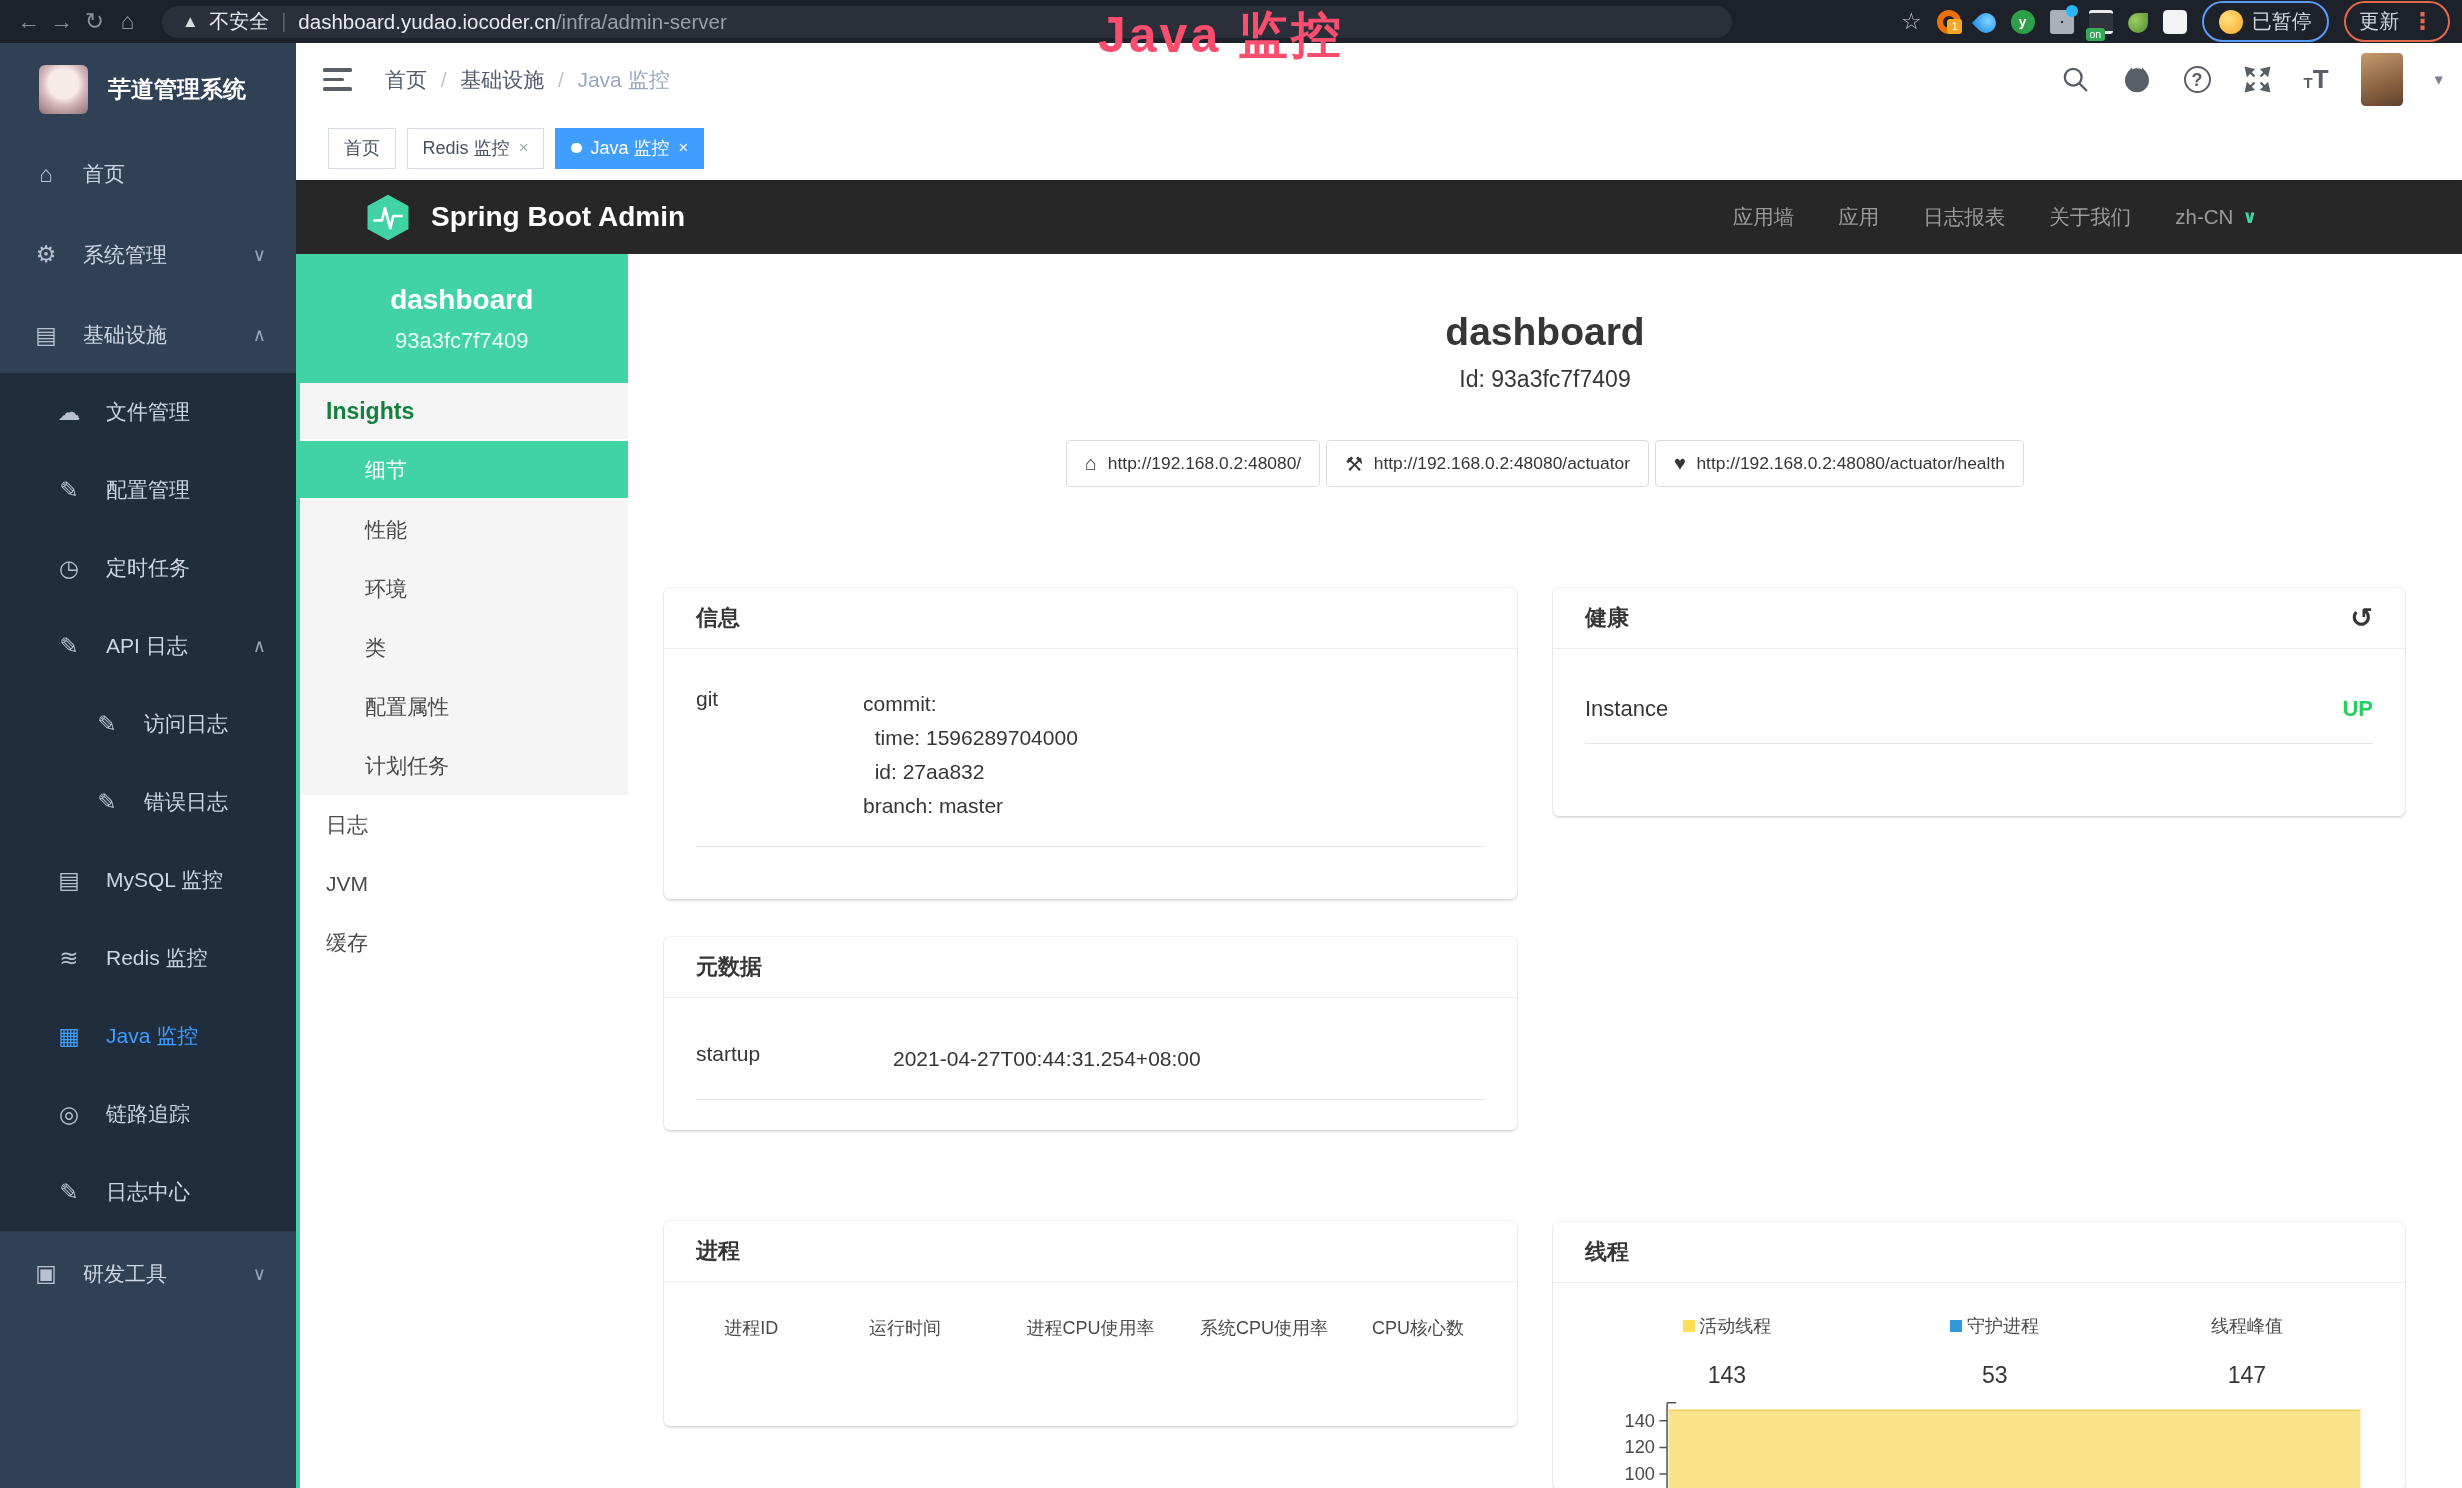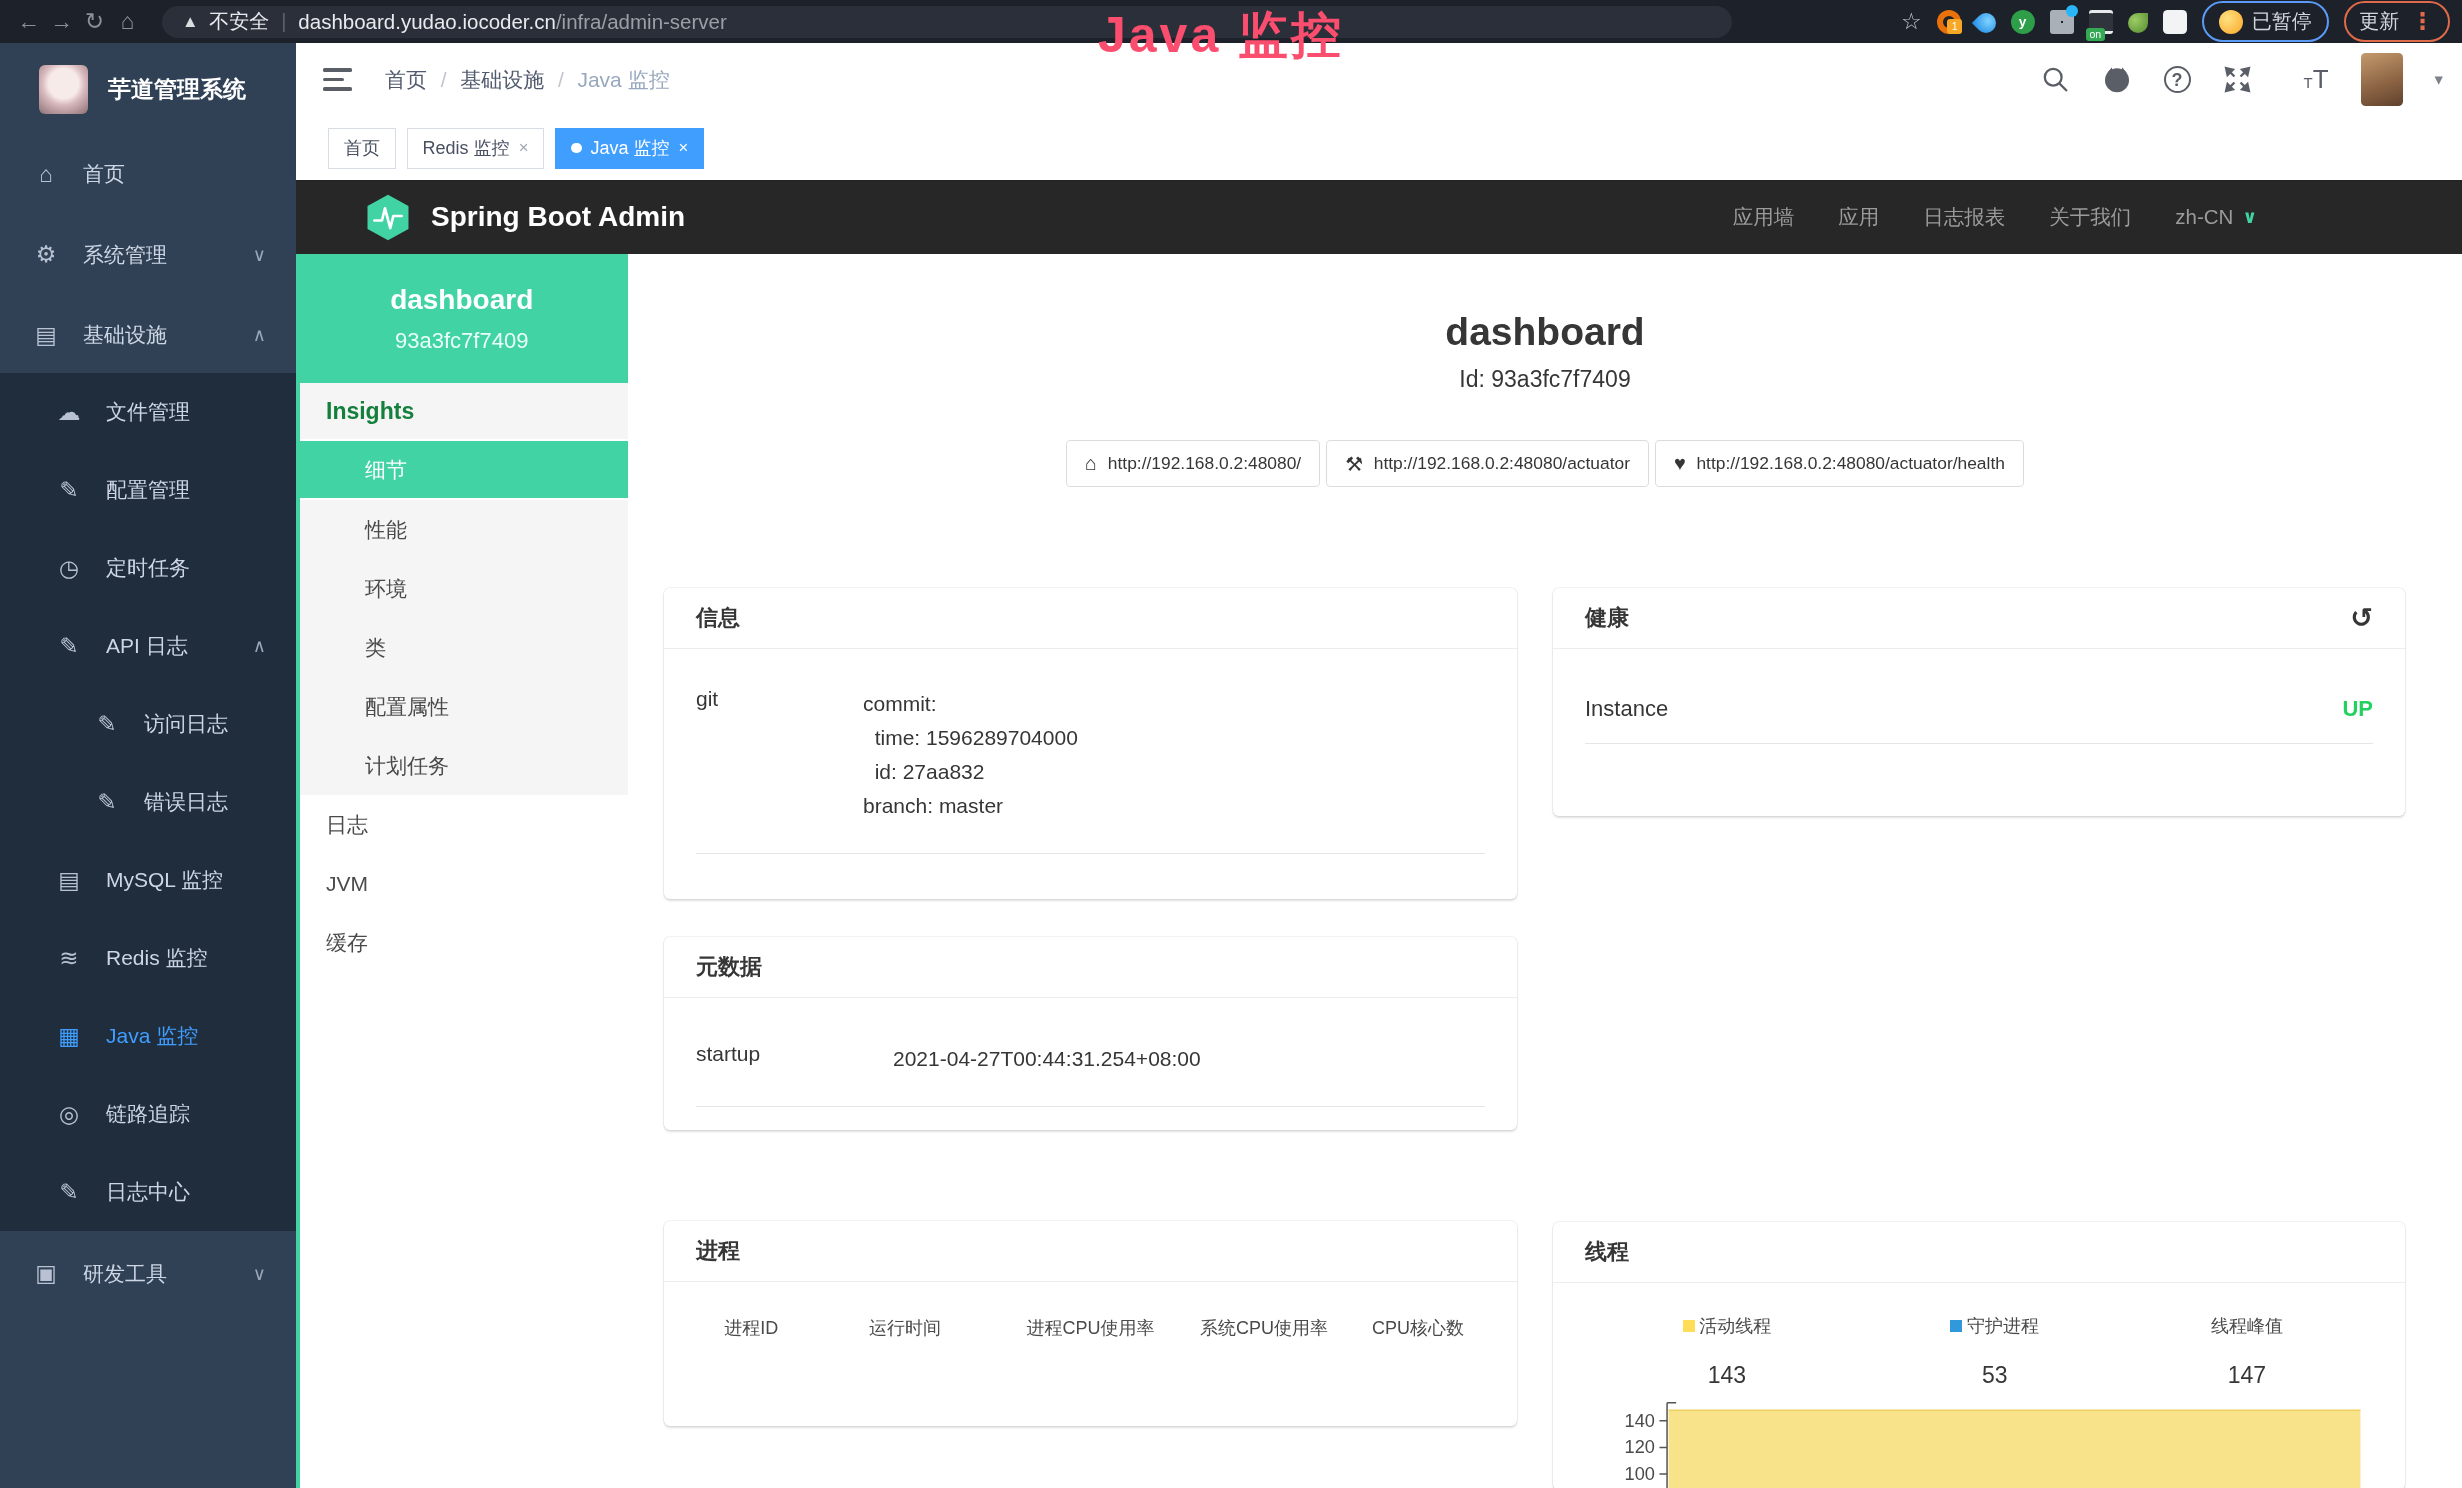--- a/index.html
+++ b/index.html
@@ -55,21 +55,21 @@
   
   .hdr { position:absolute; left:296px; top:43px; width:2167px; height:73px; background:#fff; display:flex; align-items:center; z-index:4; }
   .hamb { width:29px; height:23px; display:flex; flex-direction:column; justify-content:space-between; margin-left:27px; }
   .hamb span { height:3.8px; background:#5a5e66; border-radius:1.5px; }
   .hamb span:nth-child(2) { width:72%; }
   .crumb { margin-left:33px; font-size:21px; color:#515a6e; display:flex; gap:13.7px; align-items:center; }
   .crumb .sep { color:#c0c4cc; }
   .crumb .last { color:#97a8be; }
   .hdr-icons { position:absolute; right:20px; display:flex; align-items:center; gap:32px; }
   .help-circle { width:27px; height:27px; border:2.3px solid #5a5e66; border-radius:50%; color:#5a5e66; font-size:18px; font-weight:bold; text-align:center; line-height:24px; }
-  .tt { color:#5a5e66; font-weight:normal;margin-left:20px; }
+  .tt { color:#5a5e66; font-weight:bold; }
   .tt .t-sm { font-size:15px; } .tt .t-lg { font-size:26px; }
   .avatar { width:42px; height:53px; border-radius:4.6px; background:linear-gradient(160deg,#c49a6c,#8a6242 60%,#5f412c); }
   .av-caret { font-size:16.7px; color:#7d828a; }
 
   
   .tabs { position:absolute; left:296px; top:116px; width:2167px; height:64px; background:#fff; display:flex; align-items:center; padding-left:32px; gap:10.6px; z-index:4; box-shadow:0 0.8px 2.3px rgba(0,0,0,.12); }
   .tag { height:41px; display:flex; align-items:center; padding:0 15px; border:0.8px solid #d8dce5; font-size:18px; color:#495060; background:#fff; gap:9px; }
   .tag .x { font-size:16.7px; color:#a0a6b1; }
   .tag.active { background:#409eff; border-color:#409eff; color:#fff; }
   .tag .dot { width:10.6px; height:10.6px; border-radius:50%; background:#fff; }
@@ -109,21 +109,21 @@
   .card-title { font-size:22px; font-weight:bold; color:#363636; }
   .hist-ic { font-size:27px; color:#363636; font-weight:bold; }
   .card-body { padding:26px 32px; }
 
   .card.info { height:311px; margin-bottom:38px; }
   .card.meta { height:193px; margin-bottom:91px; }
   .card.proc { height:205px; }
   .card.health { height:228px; margin-bottom:406px; }
   .card.threads { height:268px; }
 
-  .kv { display:flex; border-bottom:0.8px solid #e5e5e5; padding-bottom:30px; margin-top:12px; }
+  .kv { display:flex; border-bottom:0.8px solid #e5e5e5; padding-bottom:23px; margin-top:12px; }
   .kv .k { width:167px; flex:0 0 auto; font-size:21px; color:#363636; }
   .kv .v { font-size:21px; color:#363636; line-height:1.62; white-space:pre; }
   .hrow { display:flex; justify-content:space-between; border-bottom:0.8px solid #e5e5e5; padding-bottom:21px; margin-top:21px; }
   .hrow .hl { font-size:22px; color:#363636; }
   .hrow .hv { font-size:22px; font-weight:bold; color:#23d160; }
 
   .prow { display:flex; text-align:center; }
   .prow .c1{width:14%}.prow .c2{width:25%}.prow .c3{width:22%}.prow .c4{width:22%}.prow .c5{width:17%}
   .phead { font-size:18px; color:#4a4a4a; margin-top:7.6px; }
   .pval { font-size:23px; color:#363636; margin-top:16.7px; }

